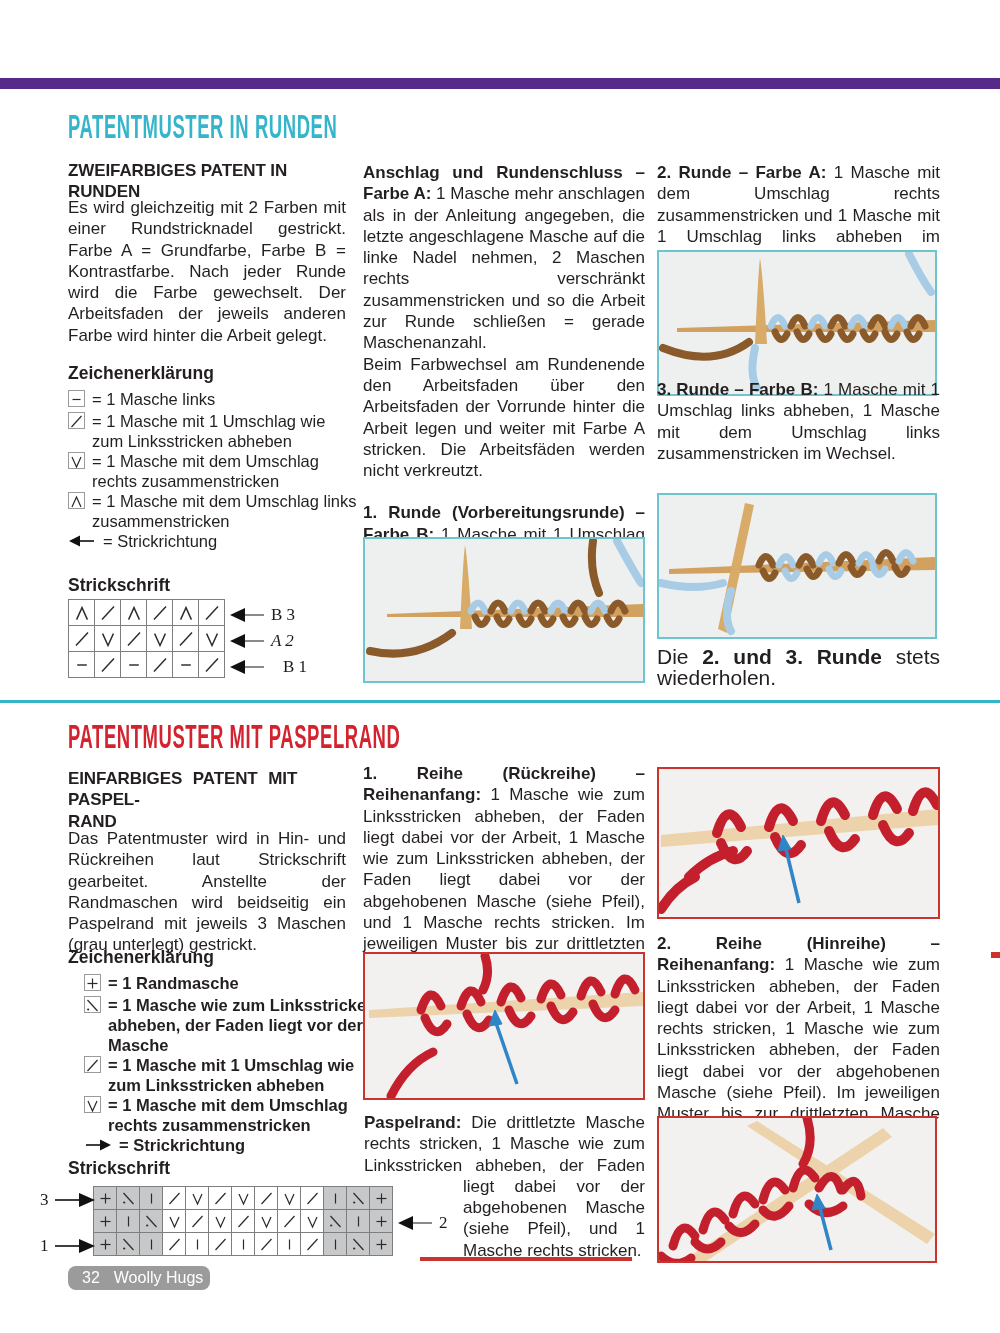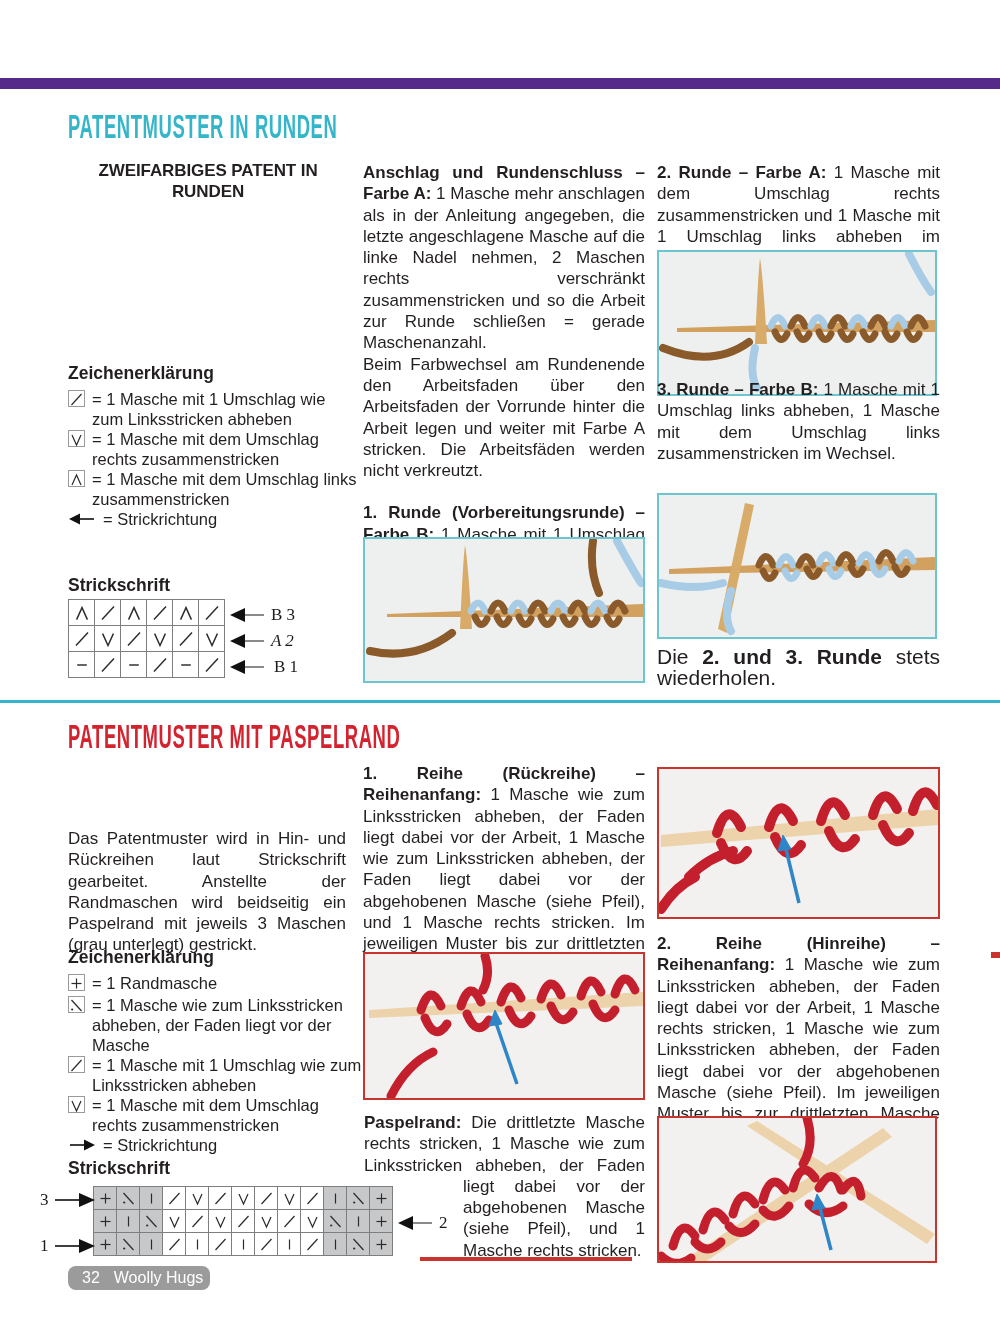--- a/index.html
+++ b/index.html
@@ -6,21 +6,21 @@
   .page{position:relative;width:1000px;height:1333px;background:#fff;overflow:hidden;
         font-family:"Liberation Sans",sans-serif;color:#231f20;}
   .abs{position:absolute;}
   .topbar{position:absolute;left:0;top:78px;width:1000px;height:11px;background:#562a88;}
   .divider{position:absolute;left:0;top:700px;width:1000px;height:3px;background:#35b5c9;}
   .bigtitle{position:absolute;left:68px;height:34px;white-space:nowrap;}
   .bigtitle span{display:inline-block;transform:scaleX(.56);transform-origin:left center;
         font-size:33px;font-weight:bold;letter-spacing:1px;}
   .teal span{color:#35b5c9;}
   .red span{color:#d3232f;}
-  .subhead{font-weight:bold;font-size:17px;line-height:1.25;letter-spacing:-0.1px;text-align:center;}
+  .subhead{font-weight:bold;font-size:17px;line-height:1.25;letter-spacing:-0.1px;}
   .wide1{word-spacing:6px;}
   .para{font-size:17px;line-height:21.3px;text-align:justify;margin:0;}
   .para b{font-weight:bold;}
   .ltitle{font-weight:bold;font-size:17.5px;}
   .legend{font-size:16.5px;line-height:20px;}
   .legend .li{display:flex;align-items:flex-start;margin-bottom:0px;}
   .legend .sym{flex:0 0 auto;margin-right:7px;margin-top:1px;}
   .symbox{display:inline-block;width:17px;height:17px;border:1px solid #9a9a9a;box-sizing:border-box;}
   .legend .ltext{flex:1;}
   .chart{position:absolute;}
@@ -48,24 +48,31 @@
 
 <div class="page">
 
   <div class="topbar"></div>
 
   <div class="bigtitle teal" style="top:108px;">
     <span>PATENTMUSTER IN RUNDEN</span></div>
 
   <div class="abs subhead" style="left:68px;top:160px;width:280px;">ZWEIFARBIGES PATENT IN RUNDEN</div>
 
+  <div class="abs para" style="left:68px;top:197px;width:278px;">Es wird gleichzeitig mit 2 Farben mit einer Rundstricknadel gestrickt. Farbe A = Grundfarbe, Farbe B = Kontrastfarbe. Nach jeder Runde wird die Farbe gewechselt. Der Arbeitsfaden der jeweils anderen Farbe wird hinter die Arbeit gelegt.</div>
 
   <div class="abs ltitle" style="left:68px;top:363px;">Zeichenerklärung</div>
 
   <div class="abs legend" style="left:68px;top:389px;width:292px;">
+      <div class="li">
+        <span class="sym"><span class="symbox"><svg width="15" height="15" viewBox="0 0 15 15" fill="none" stroke="#2b2b2b" stroke-width="1.2">
+              <line x1="3.5" y1="7.5" x2="11.5" y2="7.5"></line>
+            </svg></span></span>
+        <span class="ltext">= 1 Masche links</span>
+      </div>
       <div class="li">
         <span class="sym"><span class="symbox"><svg width="15" height="15" viewBox="0 0 15 15" fill="none" stroke="#2b2b2b" stroke-width="1.2">
               <line x1="2.5" y1="13" x2="12.5" y2="2"></line>
             </svg></span></span>
         <span class="ltext">= 1 Masche mit 1 Umschlag wie zum Linksstricken abheben</span>
       </div>
       <div class="li">
         <span class="sym"><span class="symbox"><svg width="15" height="15" viewBox="0 0 15 15" fill="none" stroke="#2b2b2b" stroke-width="1.2">
               <polyline points="3,3 7.5,13 12,3"></polyline>
             </svg></span></span>
@@ -197,21 +204,21 @@
           <svg width="18" height="18" viewBox="0 0 15 15" fill="none" stroke="#2b2b2b" stroke-width="1.2">
             <line x1="2.5" y1="13" x2="12.5" y2="2"></line>
           </svg>
         </div>
       </div>
       <div class="ann" style="left: 162px; top: 57.5px;">
         <svg width="36" height="16" viewBox="0 0 36 16">
           <polygon points="0,8 15,1 15,15" fill="#111"></polygon>
           <rect x="15" y="7.2" width="19" height="1.6" fill="#6e6e6e"></rect>
         </svg>
-        <span class="albl" style="margin-left:8px;">B 1</span>
+        <span class="albl" style="margin-left:17px;">B 1</span>
       </div>
     </div>
 
   <div class="abs" style="left:363px;top:162px;width:282px;">
     <p class="para"><b>Anschlag und Rundenschluss – Farbe A:</b> <span>1 Masche mehr anschlagen als in der Anleitung angegeben, die letzte angeschlagene Masche auf die linke Nadel nehmen, 2 Maschen rechts verschränkt zusammenstricken und so die Arbeit zur Runde schließen = gerade Maschenanzahl.</span></p>
     <p class="para"><span>Beim Farbwechsel am Rundenende den Arbeitsfaden über den Arbeitsfaden der Vorrunde hinter die Arbeit legen und weiter mit Farbe A stricken. Die Arbeitsfäden werden nicht verkreutzt.</span></p>
     <p class="para" style="margin-top:21px;"><b>1. Runde (Vorbereitungsrunde) – Farbe B:</b> <span>1 Masche mit 1 Umschlag links abheben, 1 Masche links im Wechsel.</span></p>
   </div>
 
   <div class="photo tealb" style="left:363px;top:537px;width:282px;height:146px;">
@@ -305,26 +312,30 @@
 
   <div class="abs closing" style="left:657px;top:646px;width:283px;">
     <span>Die </span><b>2. und 3. Runde</b><span> stets wiederholen.</span>
   </div>
 
   <div class="divider"></div>
 
   <div class="bigtitle red" style="top:718px;">
     <span>PATENTMUSTER MIT PASPELRAND</span></div>
 
+  <div class="abs subhead" style="left:68px;top:768px;width:282px;">
+    <span class="wide1" style="display:block;">EINFARBIGES PATENT MIT PASPEL-</span>
+    <span style="display:block;">RAND</span>
+  </div>
 
   <div class="abs para" style="left:68px;top:828px;width:278px;">Das Patentmuster wird in Hin- und Rückreihen laut Strickschrift gearbeitet. Anstellte der Randmaschen wird beidseitig ein Paspelrand mit jeweils 3 Maschen (grau unterlegt) gestrickt.</div>
 
   <div class="abs ltitle" style="left:68px;top:947px;">Zeichenerklärung</div>
 
-  <div class="abs legend" style="left:68px;top:973px;width:300px;">
+  <div class="abs legend" style="left:84px;top:973px;width:300px;font-weight:bold;">
       <div class="li">
         <span class="sym"><span class="symbox"><svg width="15" height="15" viewBox="0 0 15 15" fill="none" stroke="#2b2b2b" stroke-width="1.2">
               <line x1="7.5" y1="2.5" x2="7.5" y2="12.5"></line>
               <line x1="2.5" y1="7.5" x2="12.5" y2="7.5"></line>
             </svg></span></span>
         <span class="ltext">= 1 Randmasche</span>
       </div>
       <div class="li">
         <span class="sym"><span class="symbox"><svg width="15" height="15" viewBox="0 0 15 15" fill="none" stroke="#2b2b2b" stroke-width="1.2">
               <line x1="2.5" y1="2" x2="12.5" y2="13"></line>

